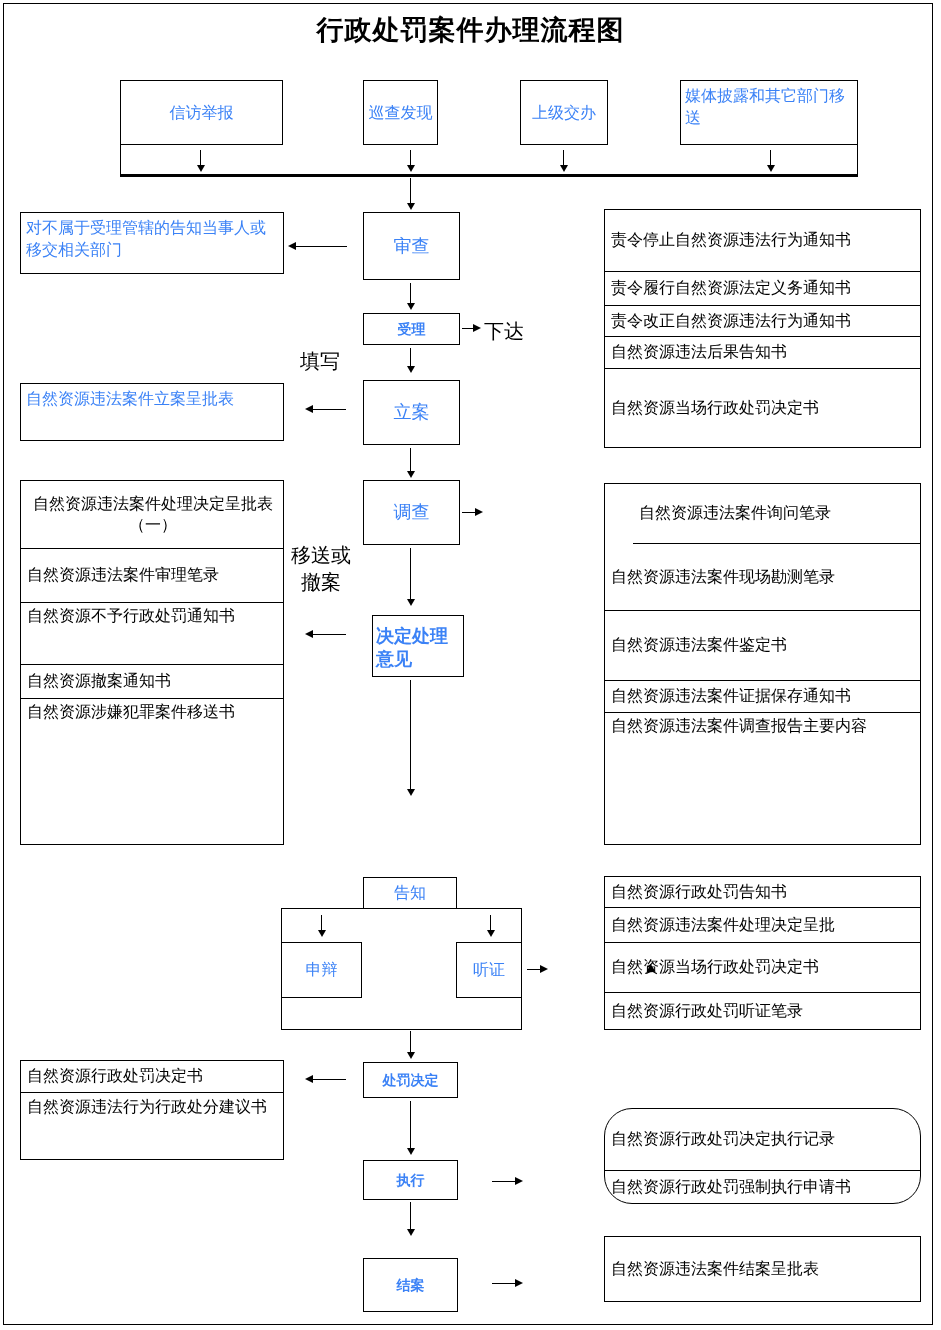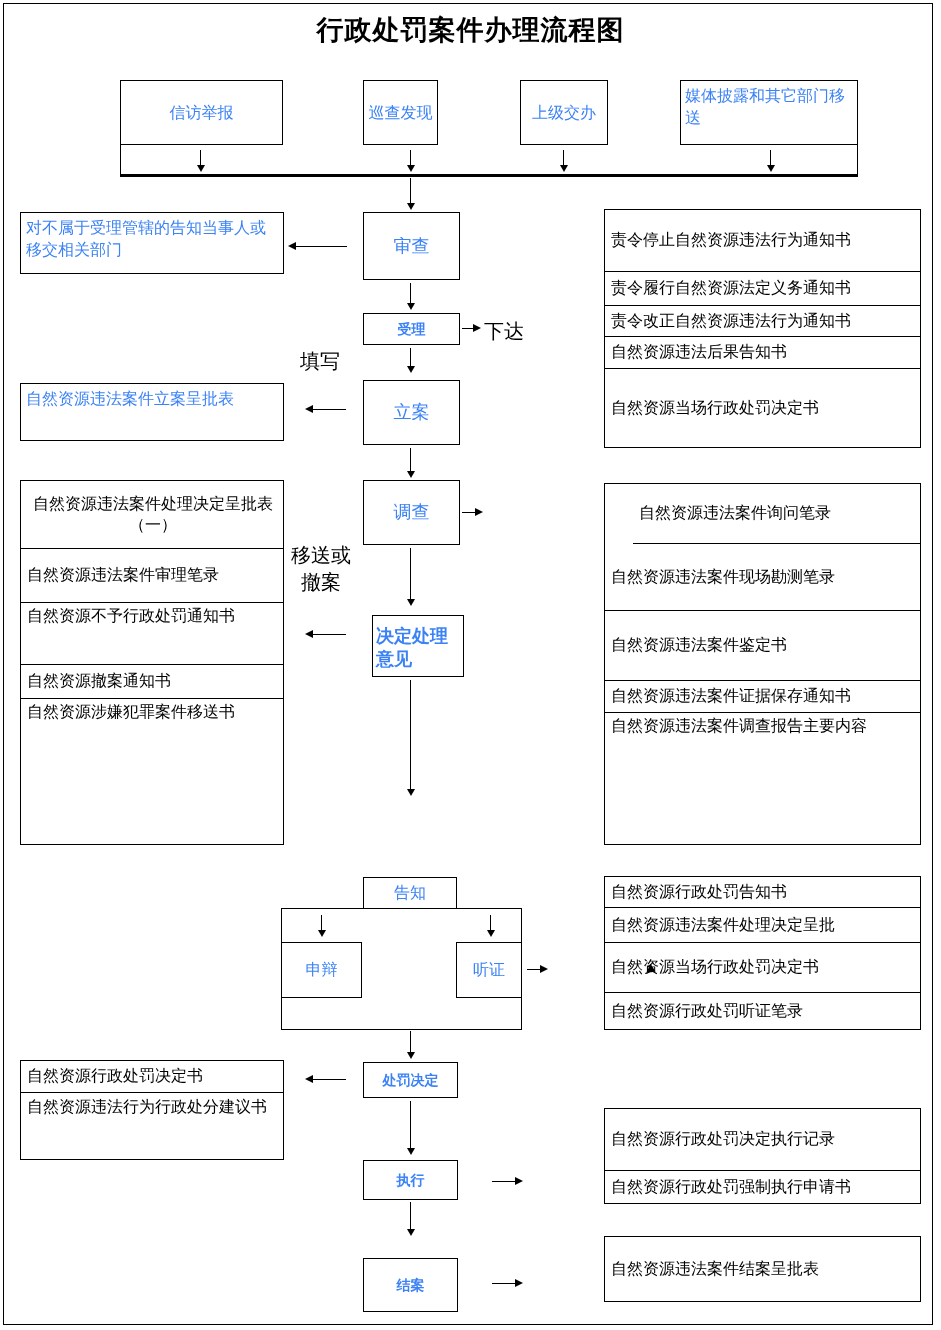--- a/index.html
+++ b/index.html
@@ -372,21 +372,21 @@
     <div class="row" style="flex:0 0 50px;">
       <span>自然资源当场行政处罚决定书</span>
     </div>
     <div class="row" style="flex:1 1 auto;">
       <span>自然资源行政处罚听证笔录</span>
     </div>
   </div>
 
   <div class="cursor" style="left:648px;top:965px;"></div>
 
-  <div class="tbl" style="left:604px;top:1108px;width:317px;height:96px;">
+  <div class="tbl" style="left:604px;top:1108px;width:317px;height:96px;border-radius:28px;">
     <div class="row" style="flex:0 0 62px;">
       <span>自然资源行政处罚决定执行记录</span>
     </div>
     <div class="row" style="flex:1 1 auto;">
       <span>自然资源行政处罚强制执行申请书</span>
     </div>
   </div>
 
   <div class="tbl" style="left:604px;top:1236px;width:317px;height:66px;">
     <div class="row" style="flex:1 1 auto;">

